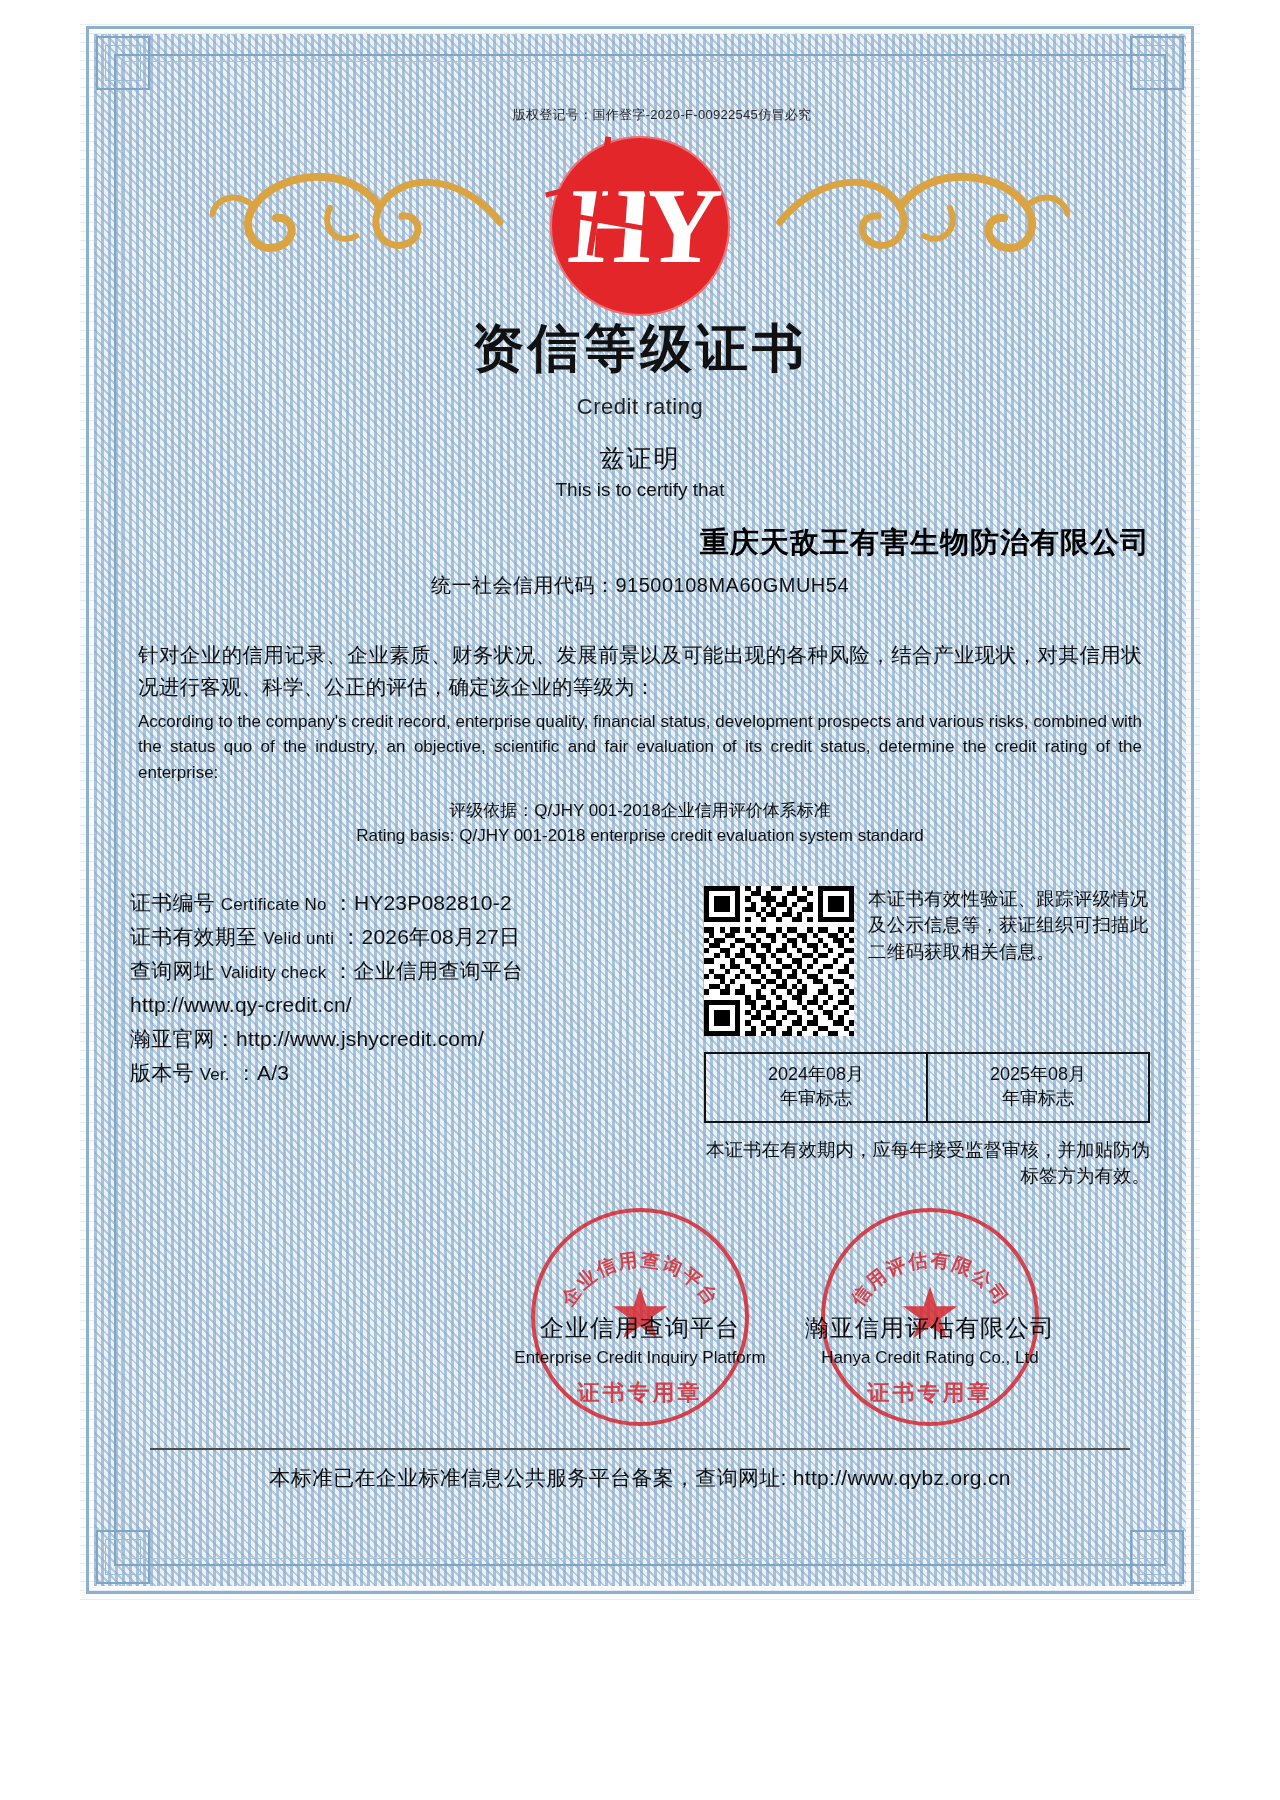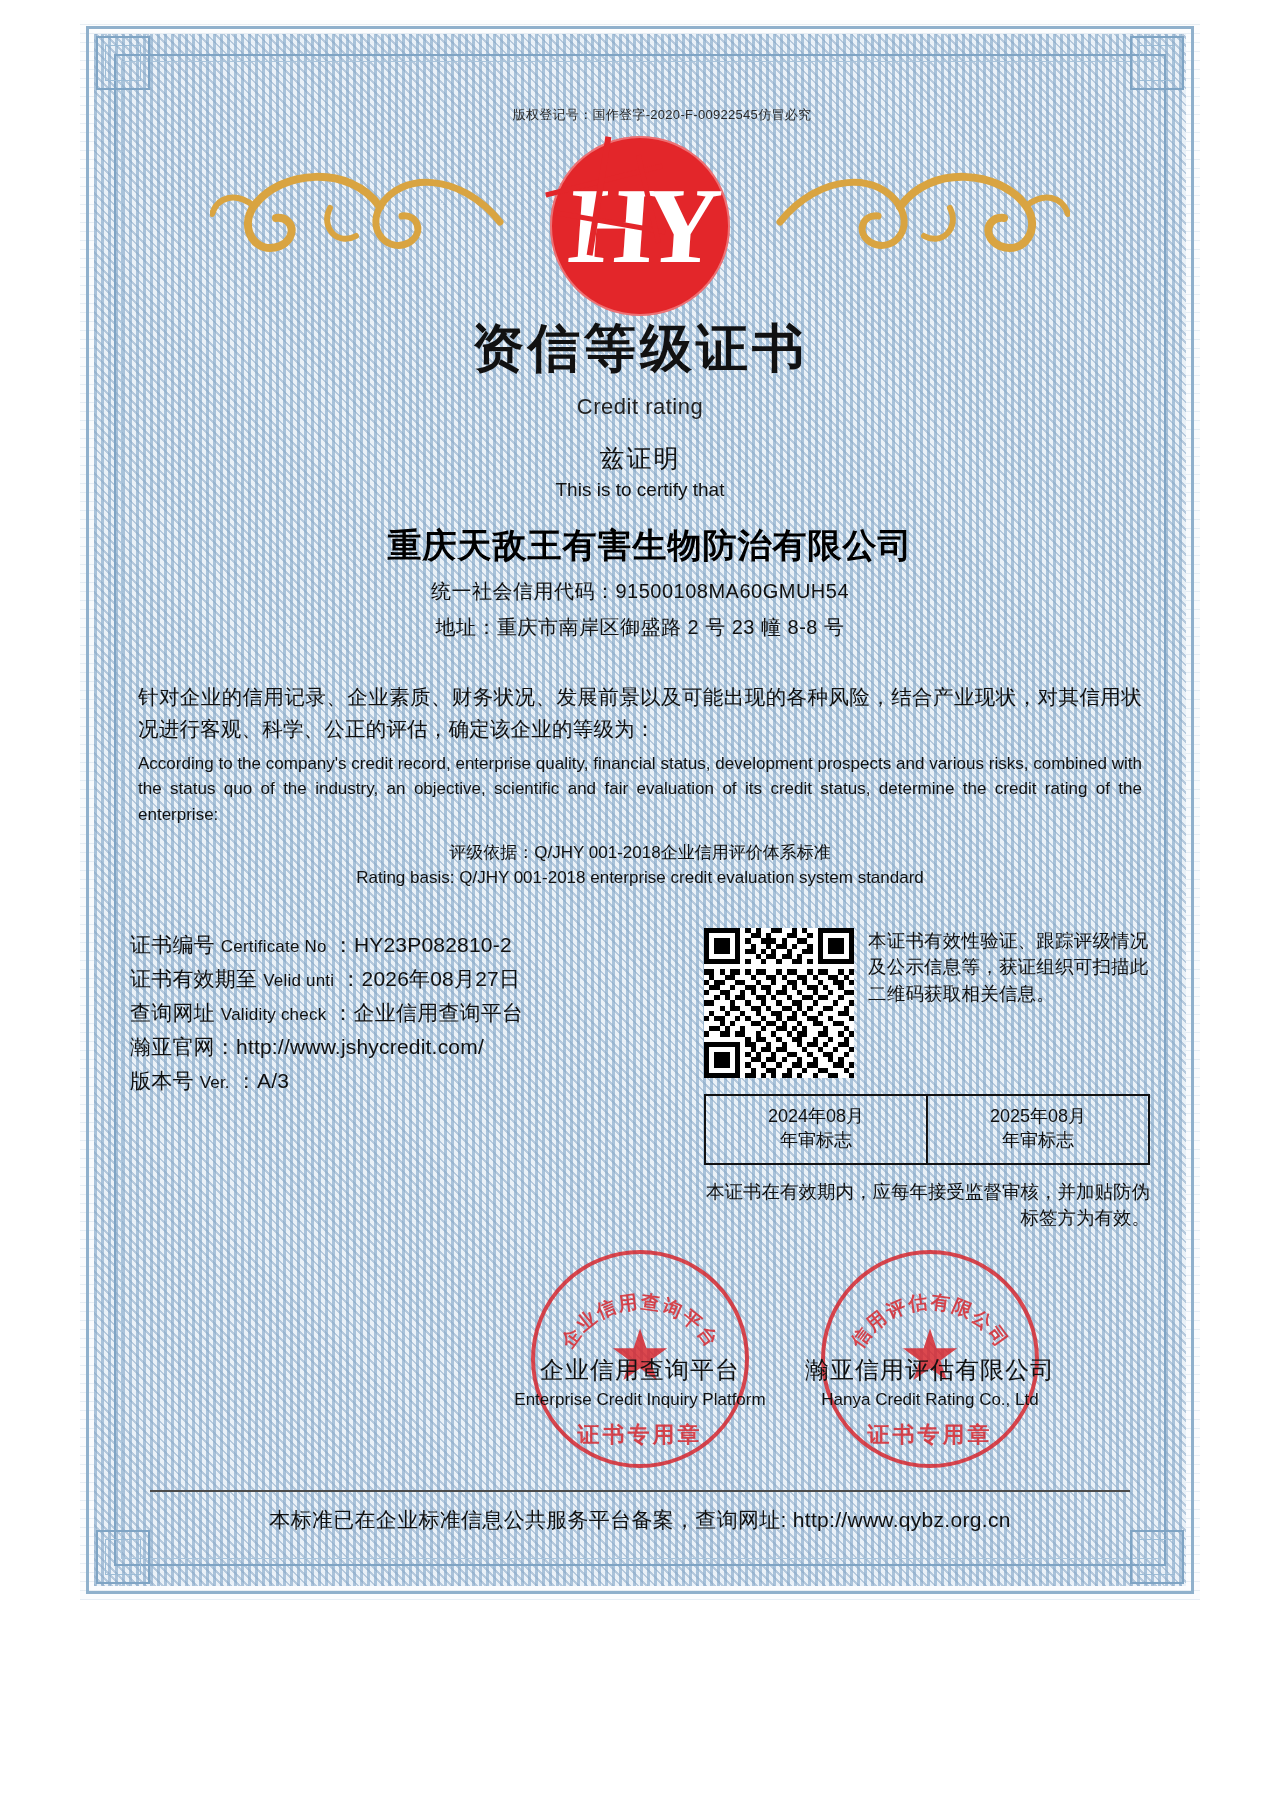--- a/index.html
+++ b/index.html
@@ -177,24 +177,24 @@
     margin-top: 22px;
     letter-spacing: 2px;
   }
   .certify-en {
     text-align: center;
     font-size: 19px;
     color: #111;
     margin-top: 4px;
   }
   .company {
-    text-align: center;
+    text-align: right;
     font-family: "Liberation Serif", serif;
     font-weight: bold;
-    font-size: 34px;
+    font-size: 29px;
     color: #000;
     margin-top: 22px;
     letter-spacing: 1px;
     margin-left: 20px;
   }
   .meta-line {
     text-align: center;
     font-size: 20px;
     color: #111;
     margin-top: 9px;
@@ -432,21 +432,20 @@
     </div>
 
     <div class="title-cn">资信等级证书</div>
     <div class="title-en">Credit rating</div>
 
     <div class="certify-cn">兹证明</div>
     <div class="certify-en">This is to certify that</div>
 
     <div class="company">重庆天敌王有害生物防治有限公司</div>
     <div class="meta-line">统一社会信用代码：91500108MA60GMUH54</div>
-    <div class="meta-line">地址：重庆市南岸区御盛路 2 号 23 幢 8-8 号</div>
 
     <div class="body-block">
       <div class="body-cn">针对企业的信用记录、企业素质、财务状况、发展前景以及可能出现的各种风险，结合产业现状，对其信用状况进行客观、科学、公正的评估，确定该企业的等级为：</div>
       <div class="body-en">According to the company's credit record, enterprise quality, financial status, development prospects and various risks, combined with the status quo of the industry, an objective, scientific and fair evaluation of its credit status, determine the credit rating of the enterprise:</div>
     </div>
 
     <div class="basis-cn">评级依据：Q/JHY 001-2018企业信用评价体系标准</div>
     <div class="basis-en">Rating basis: Q/JHY 001-2018 enterprise credit evaluation system standard</div>
 
     <div class="lower">
@@ -460,20 +459,21 @@
         <div>
           <span>证书有效期至</span>
           <span class="en-sm">Velid unti</span>
           <span>：2026年08月27日</span>
         </div>
         <div>
           <span>查询网址</span>
           <span class="en-sm">Validity check</span>
           <span>：企业信用查询平台</span>
         </div>
+        <div>http://www.qy-credit.cn/</div>
         <div>瀚亚官网：http://www.jshycredit.com/</div>
         <div>
           <span>版本号</span>
           <span class="en-sm">Ver.</span>
           <span>：A/3</span>
         </div>
       </div>
 
       <div class="qr-col">
         <div class="qr-top">

